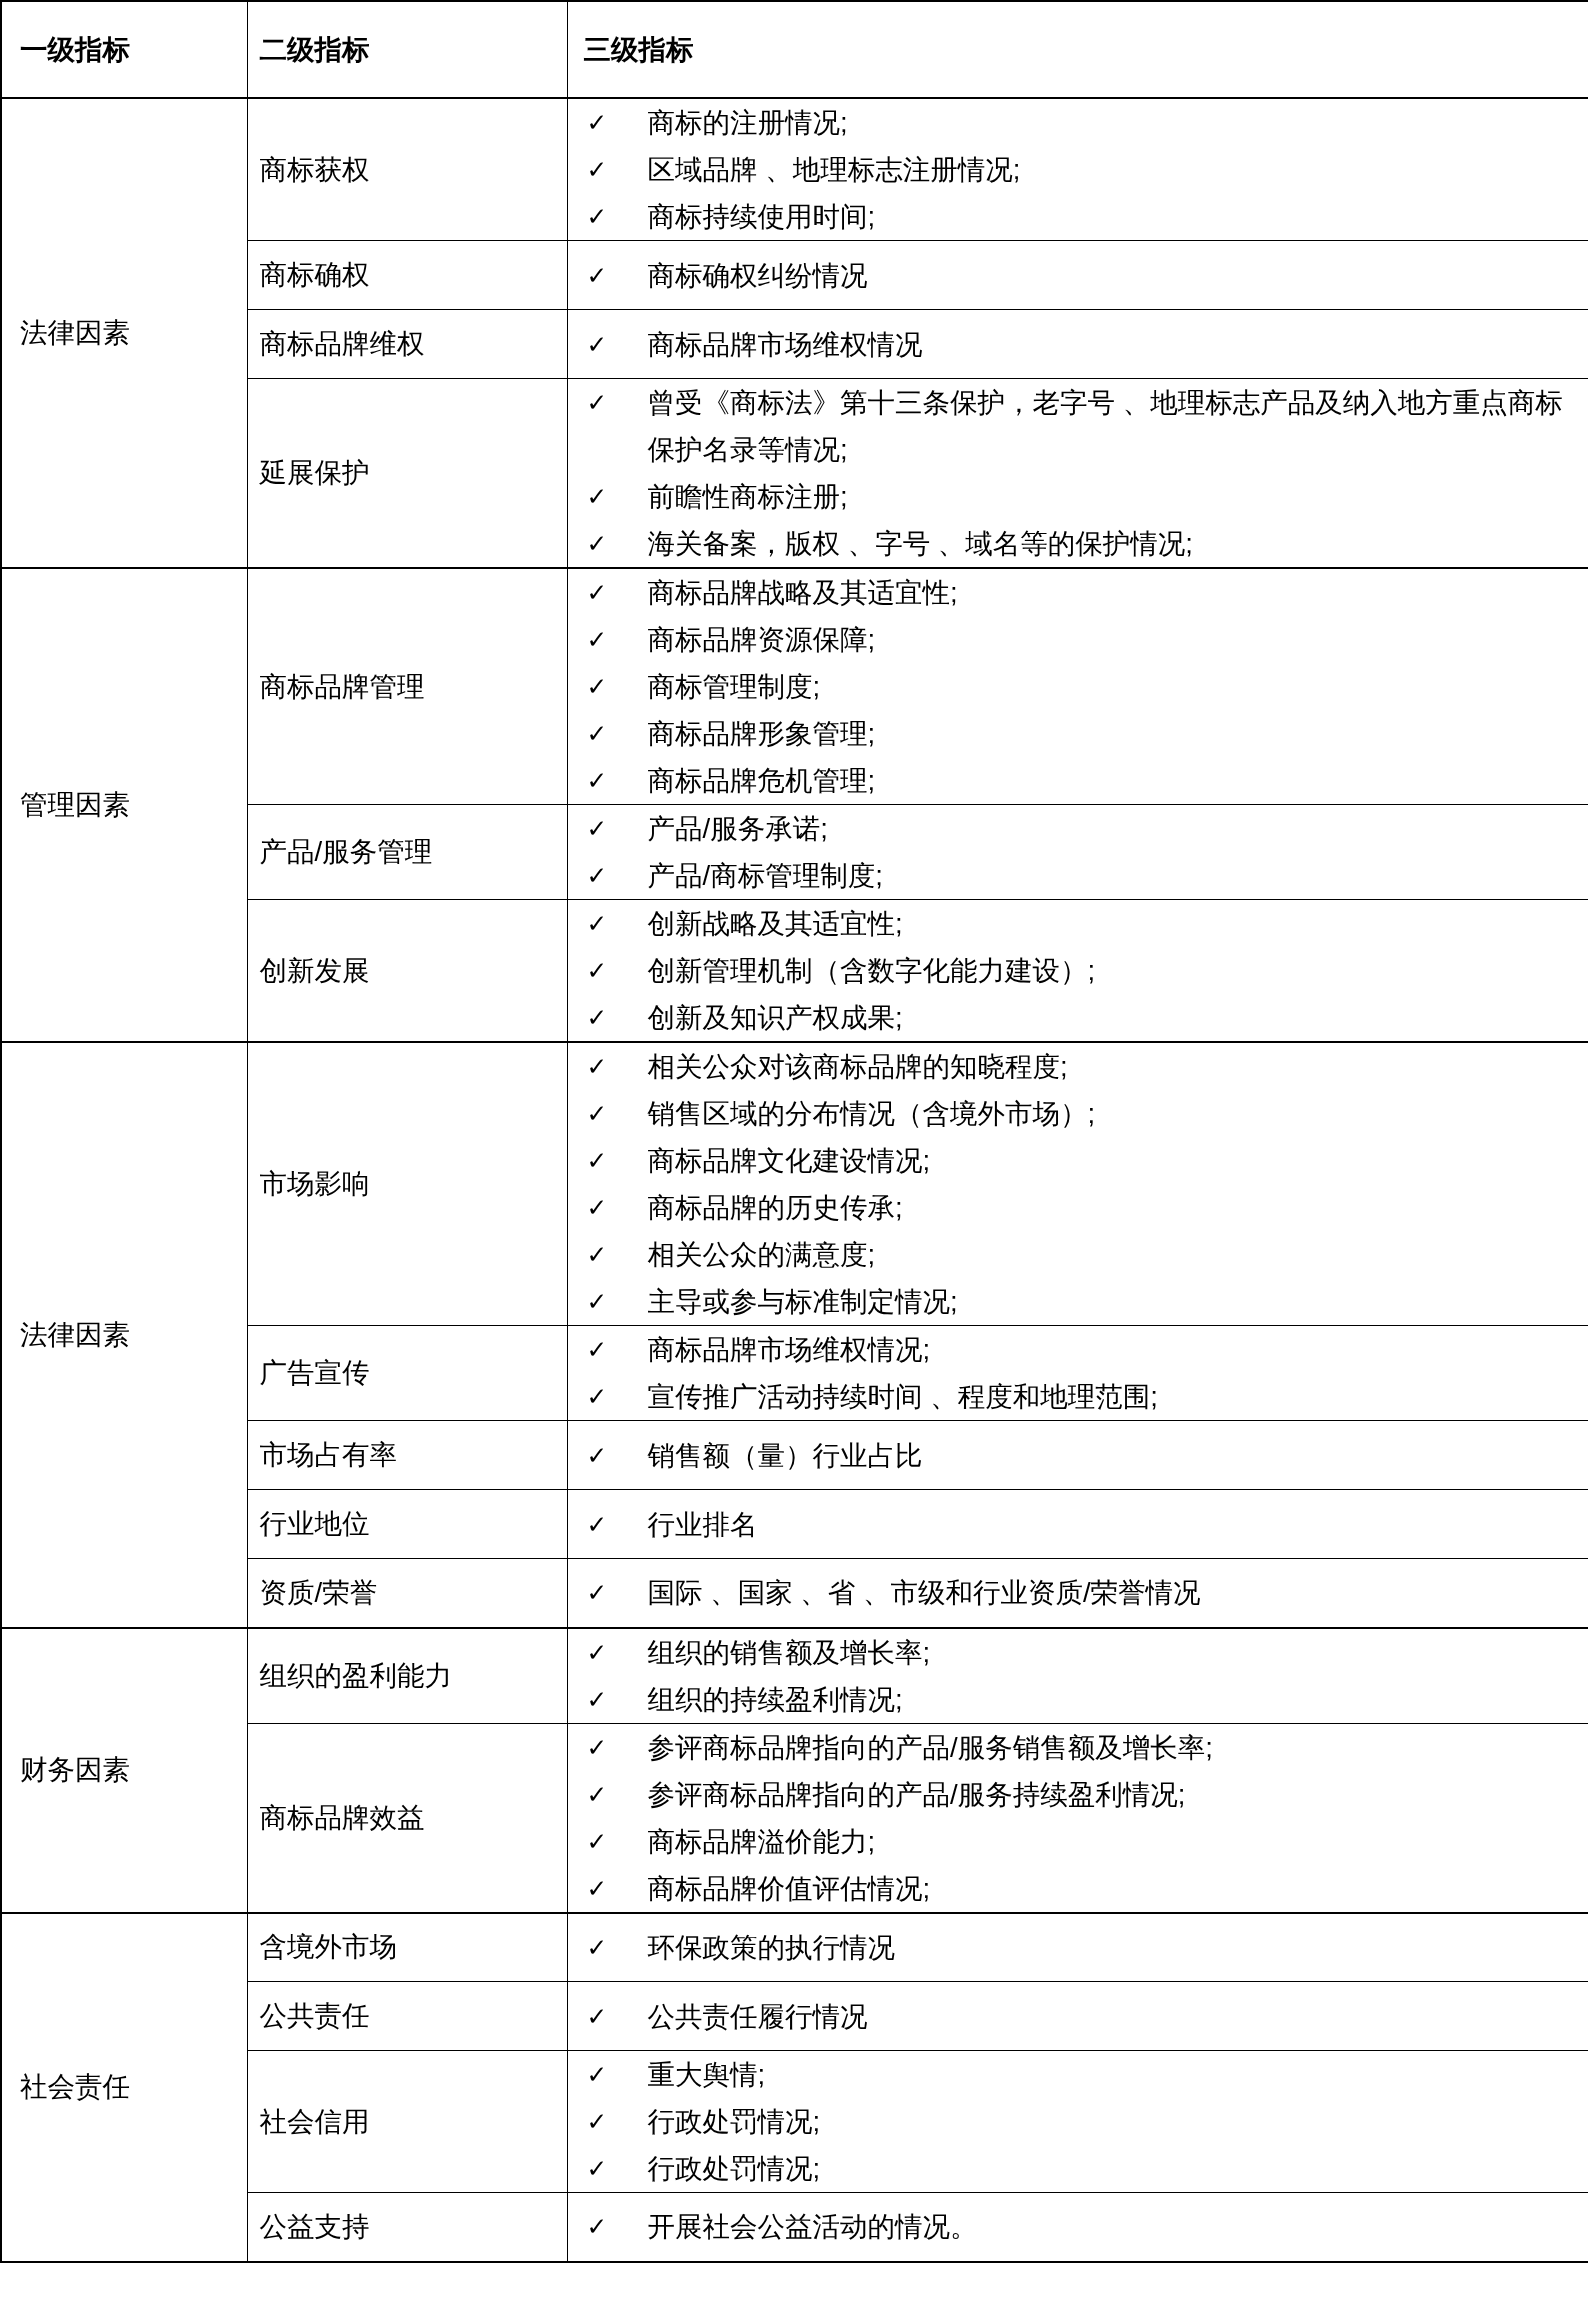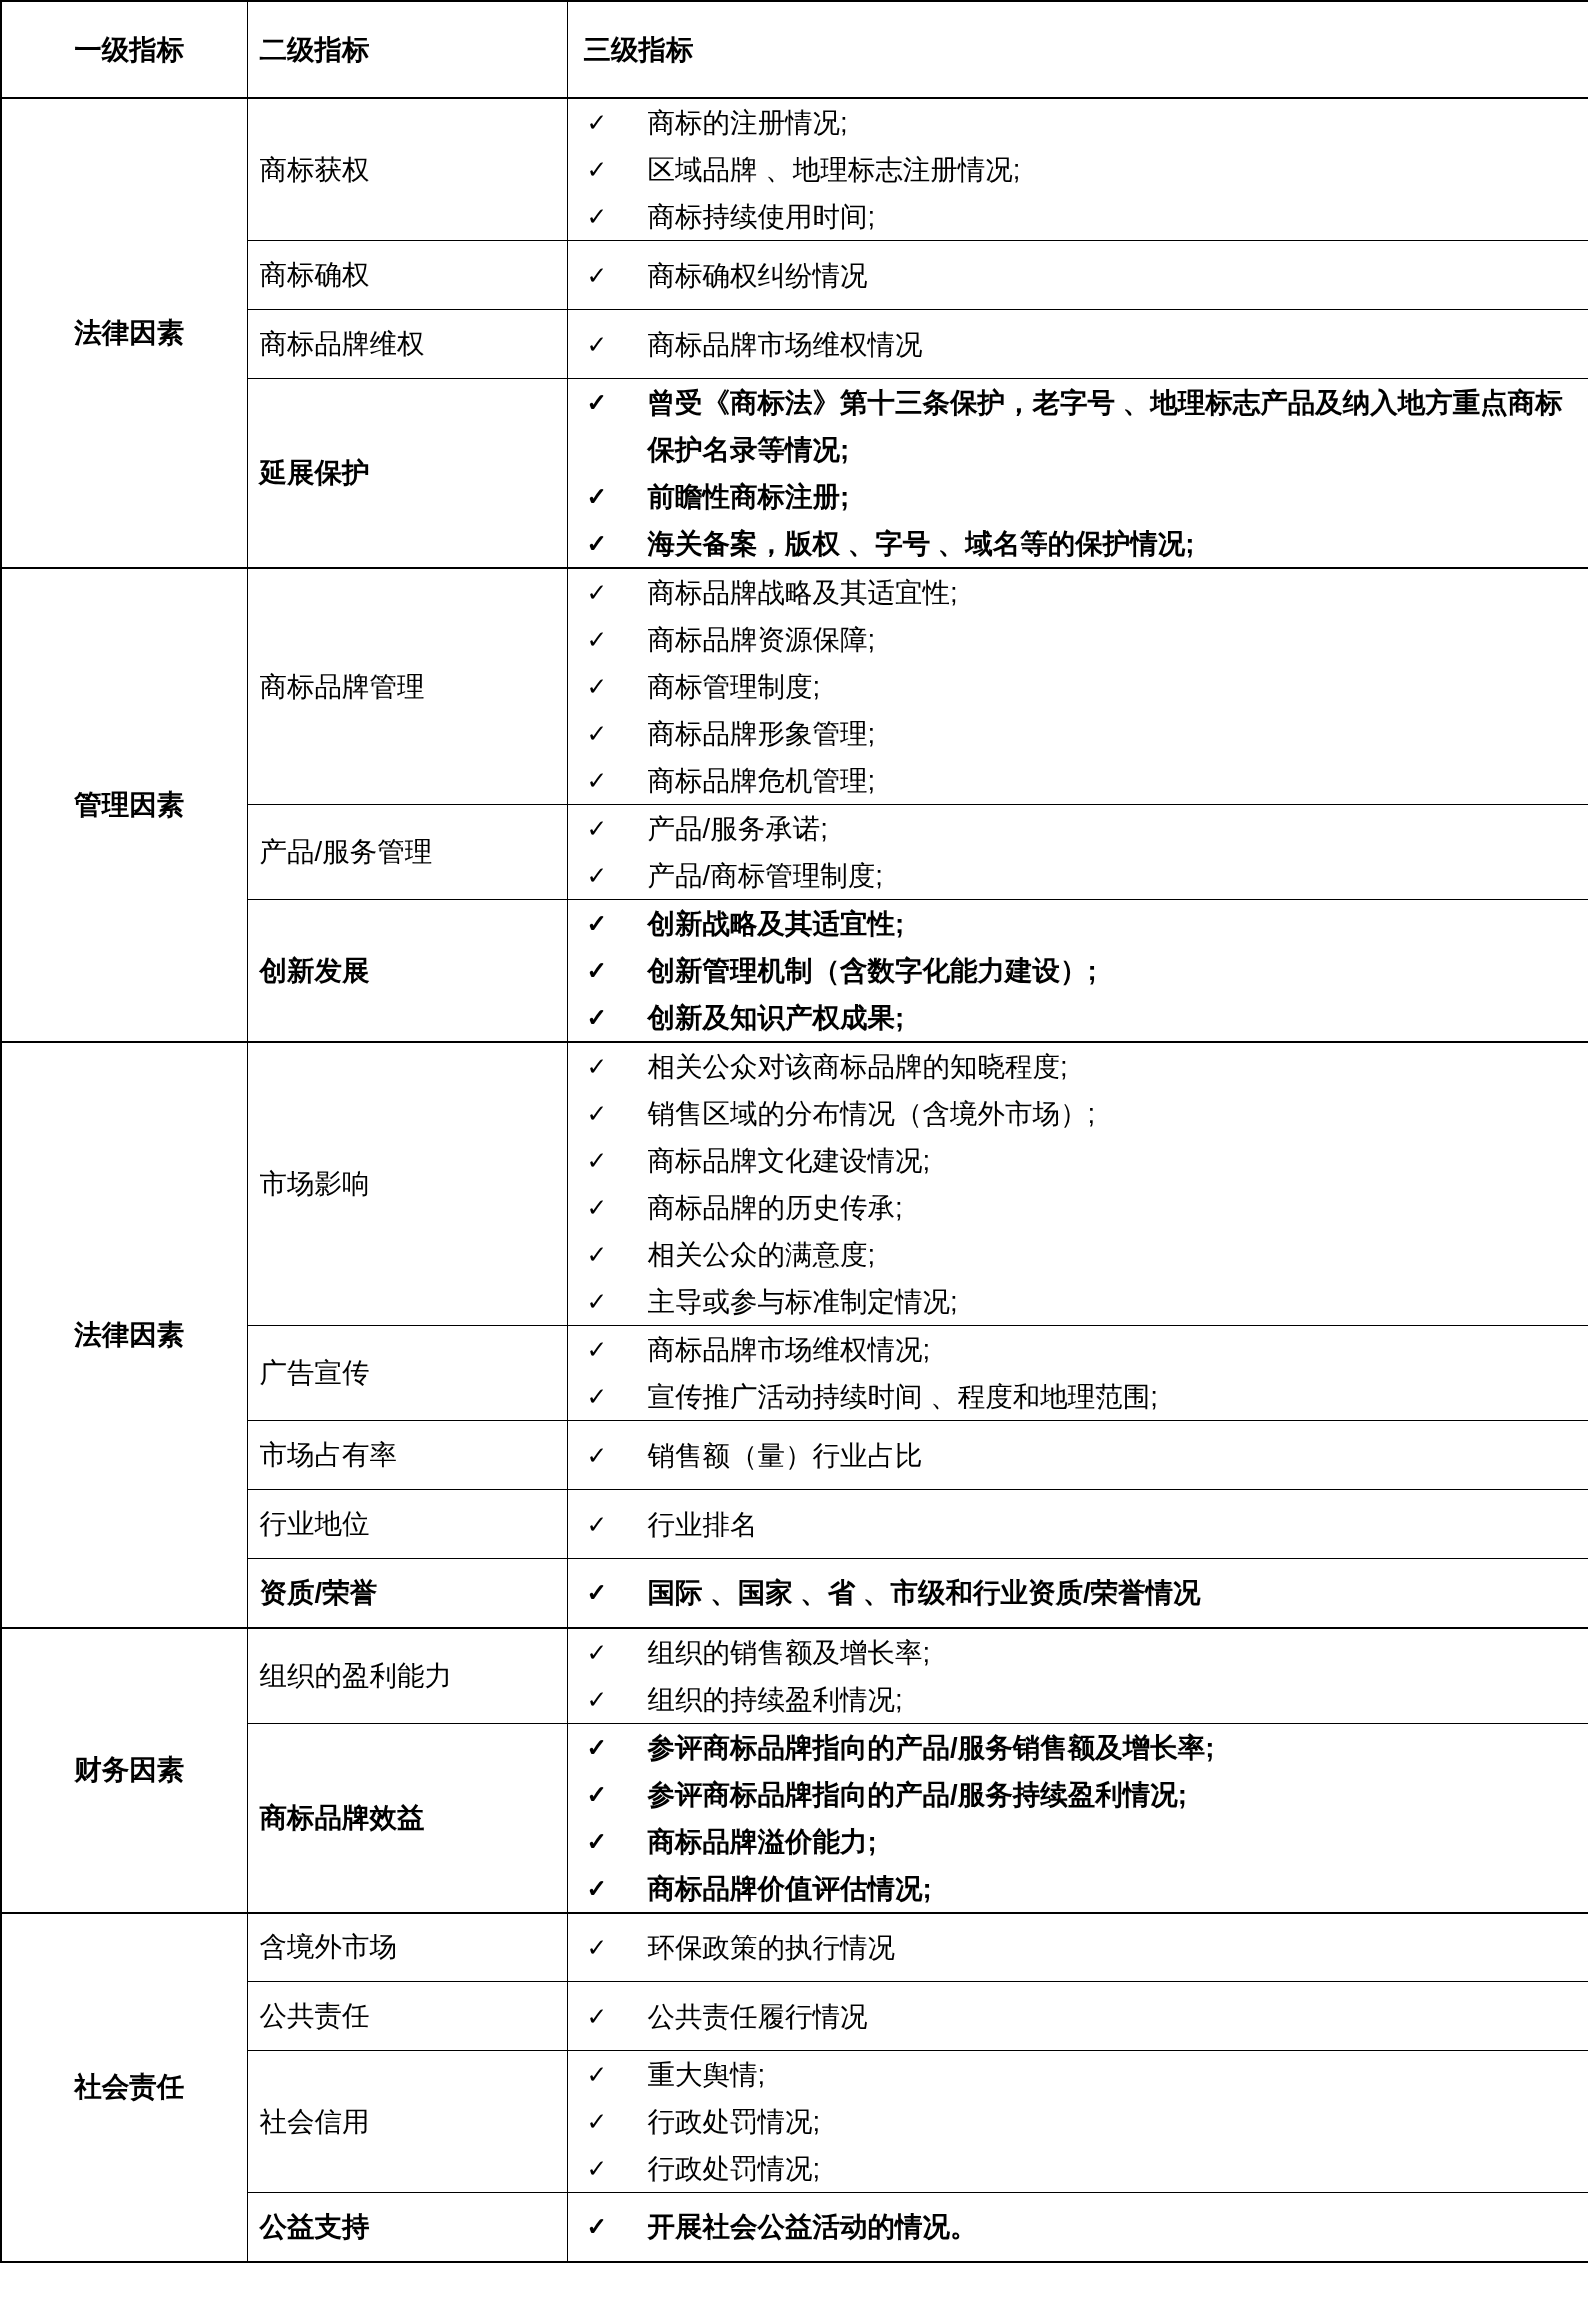--- a/index.html
+++ b/index.html
@@ -27,24 +27,24 @@
     font-size: 27.5px;
     font-weight: normal;
     padding: 0;
     overflow: hidden;
   }
   thead th {
     height: 95px;
     font-weight: bold;
     border-bottom: 2.9px solid #000000;
   }
-  th.h1, td.level1 { padding-left: 10px; text-align: center; }
+  th.h1, td.level1 { padding-left: 18px; }
   th.h2, td.level2 { padding-left: 12px; }
   th.h3 { padding-left: 16px; }
-  td.group-end { border-bottom: 2.9px solid #000000; font-weight: bold; }
+  td.group-end { border-bottom: 2.9px solid #000000; }
   td.level3 { padding: 0; }
   .t3-item {
     position: relative;
     padding-left: 80px;
     padding-right: 14.5px;
     line-height: 47px;
     font-size: 27.5px;
   }
   .t3-check {
     position: absolute;

